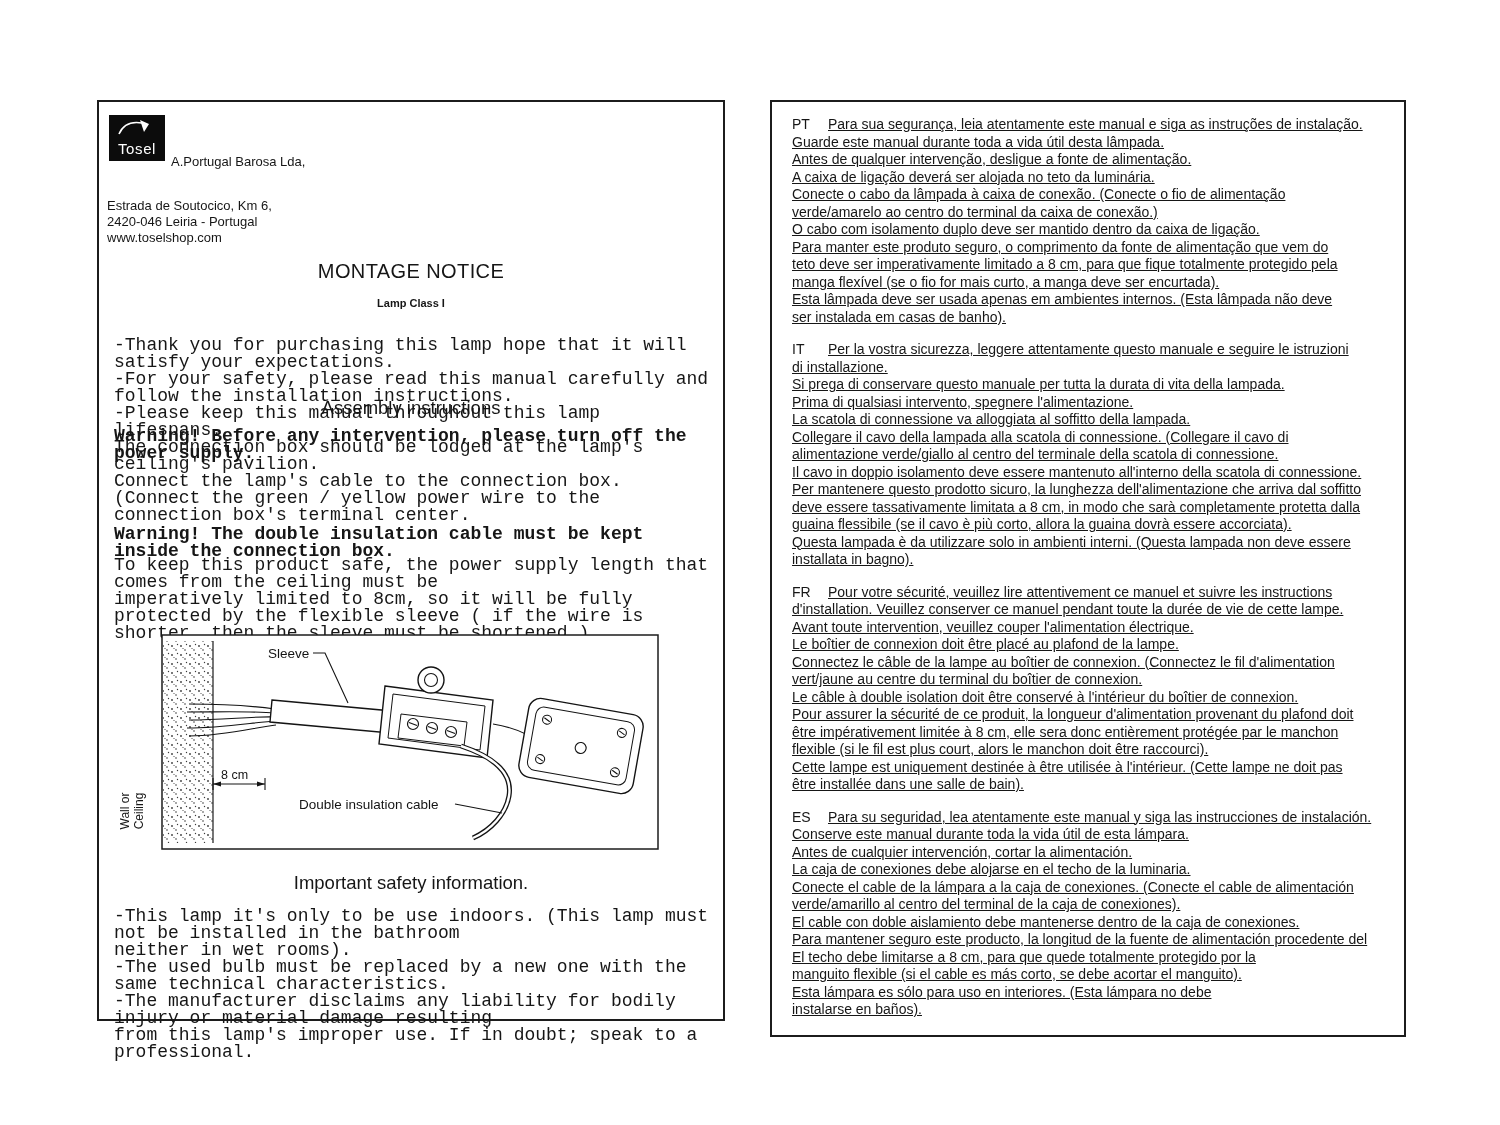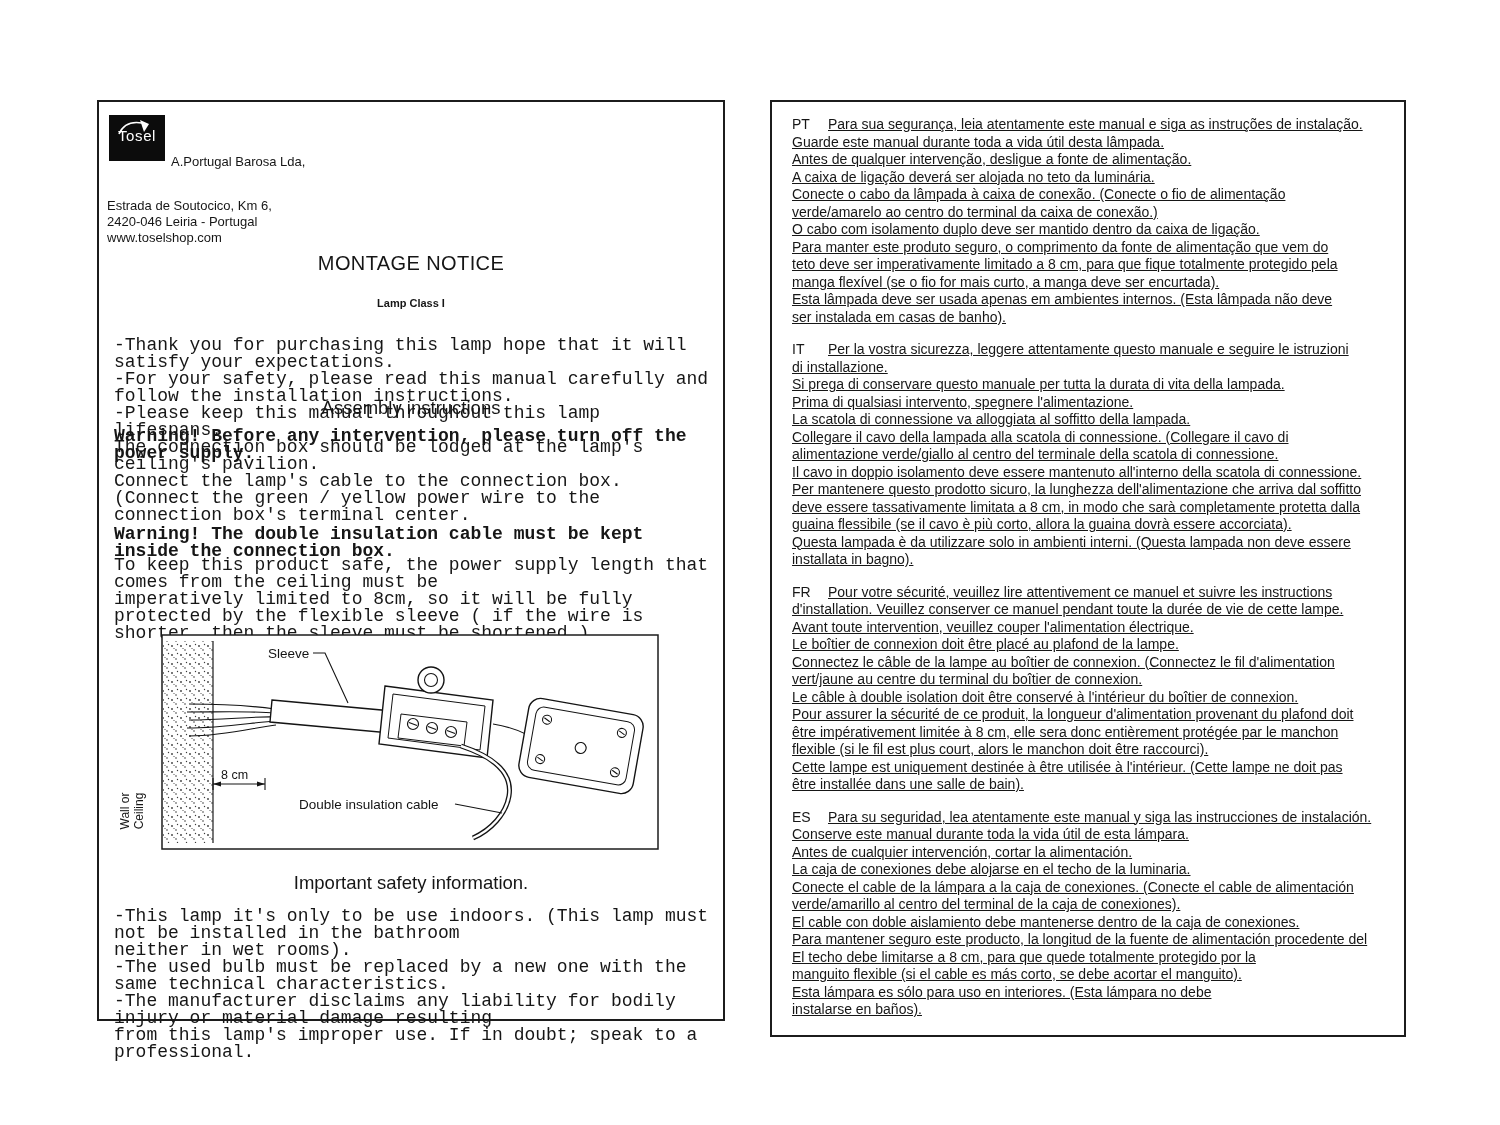--- a/index.html
+++ b/index.html
@@ -12,27 +12,27 @@
   .panel-right { left:770px; top:100px; width:636px; height:937px; padding:14px 16px 0 20px;text-decoration:underline; }
 
   .abs { position:absolute; }
   .pre { white-space:pre-wrap; }
   .center { left:0; width:100%; text-align:center; }
   .body-text { font-size:18px; line-height:17px;font-family:Liberation Mono, monospace; }
   .bold { font-weight:bold; }
 
   
   .logo { left:10px; top:13px; width:56px; height:46px; background:#0c0c0c; color:#fff;
-          display:flex; align-items:flex-end; justify-content:center; padding-bottom:17px; }
+          display:flex; align-items:flex-end; justify-content:center; padding-bottom:4px; }
   .logo .brand { font-size:15px; letter-spacing:0.6px; }
   .logo svg { position:absolute; top:3px; left:7px; }
   .company { left:72px; top:52px; font-size:13px; }
   .addr { left:8px; font-size:13px;margin-top:20px; }
 
-  .title    { top:150px; font-size:20px; letter-spacing:0.4px; }
+  .title    { top:158px; font-size:20px; letter-spacing:0.4px; }
   .subtitle { top:195px; font-size:11px; font-weight:bold; }
   .h2 { font-size:18.5px; }
 
   .blk { left:15px; width:598px; }
 
   
   .diagram { left:62px; top:532px; width:498px; height:216px; }
   .diagram svg { display:block; }
   .diagram text { font-family:"Liberation Sans", sans-serif; fill:#141414; }
   .wall-label { position:absolute; left:-61px; top:160px; width:70px; height:34px;

